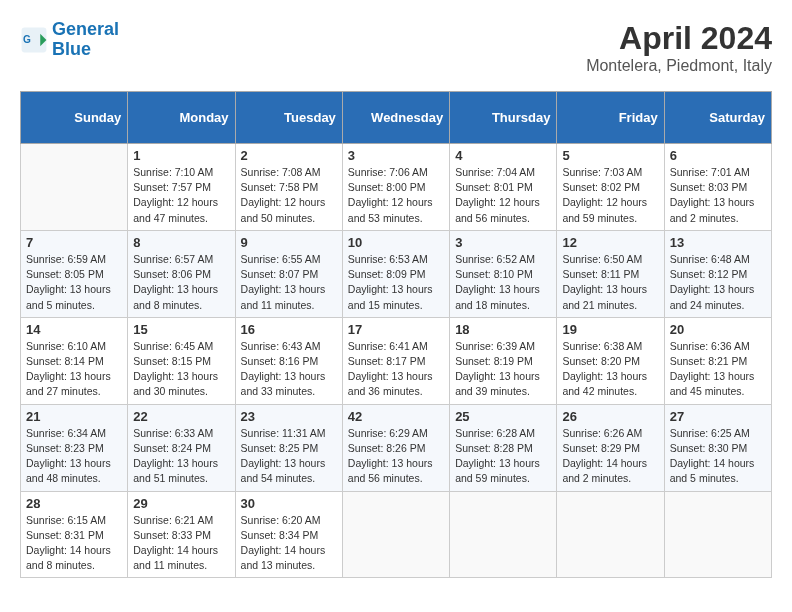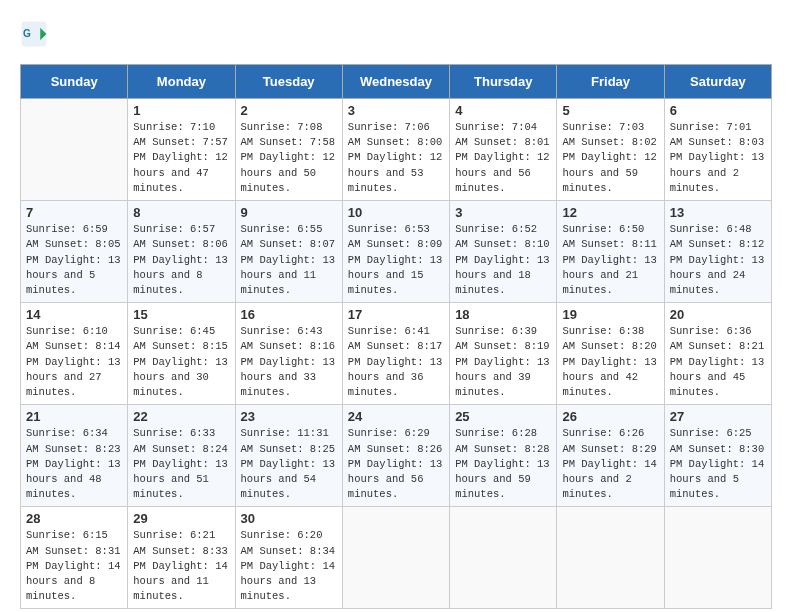--- a/index.html
+++ b/index.html
@@ -49,22 +49,22 @@
     table {
       width: 100%;
       border-collapse: collapse;
       table-layout: fixed;
     }
     th {
       background-color: #2a6db5;
       color: #fff;
       font-size: 13px;
       font-weight: bold;
-      padding: 9px 6px;
-      text-align: center;
+      padding: 18px 6px;
+      text-align: right;
       border: 1px solid #aaa;
       margin-left: 40px;
     }
     td {
       border: 1px solid #ccc;
       vertical-align: top;
       padding: 4px 5px;
       font-size: 11px;
       color: #333;
       min-height: 80px;
@@ -75,41 +75,46 @@
     }
     .day-number {
       font-size: 13px;
       font-weight: bold;
       margin-bottom: 2px;
     }
     .day-info {
       font-size: 10.5px;
       line-height: 1.45;
       color: #333;
-      font-family: Liberation Mono, monospace;
     }
     tr:nth-child(even) td {
       background: #f5f8fc;
     }
     tr:nth-child(even) td.empty {
       background: #f0f3f7;
     }
   </style>
 </head>
 <body>
 
 <div class="header">
   <div class="logo">
     <svg class="logo-icon" viewBox="0 0 36 36">
       <rect x="2" y="2" width="32" height="32" rx="4" fill="#1a73b5" opacity="0.1"></rect>
       <text x="4" y="22" font-size="13" font-weight="bold" fill="#1a73b5">G</text>
       <polygon points="26,10 34,18 26,26" fill="#2a9d5c"></polygon>
     </svg>
+    <div class="logo-text">
+      <div><span>General</span></div>
+      <div><span>Blue</span></div>
+    </div>
   </div>
   <div class="title-block">
+    <div class="month-title">April 2024</div>
+    <div class="location">Montelera, Piedmont, Italy</div>
   </div>
 </div>
 
 <table>
   <thead>
     <tr>
     <th>Sunday</th>
         <th>Monday</th>
         <th>Tuesday</th>
         <th>Wednesday</th>
@@ -282,21 +287,21 @@
 and 51 minutes.</div>
         </td>
         <td>
           <div class="day-number">23</div>
           <div class="day-info">Sunrise: 11:31 AM
 Sunset: 8:25 PM
 Daylight: 13 hours
 and 54 minutes.</div>
         </td>
         <td>
-          <div class="day-number">24</div>
+          <div class="day-number">42</div>
           <div class="day-info">Sunrise: 6:29 AM
 Sunset: 8:26 PM
 Daylight: 13 hours
 and 56 minutes.</div>
         </td>
         <td>
           <div class="day-number">25</div>
           <div class="day-info">Sunrise: 6:28 AM
 Sunset: 8:28 PM
 Daylight: 13 hours

